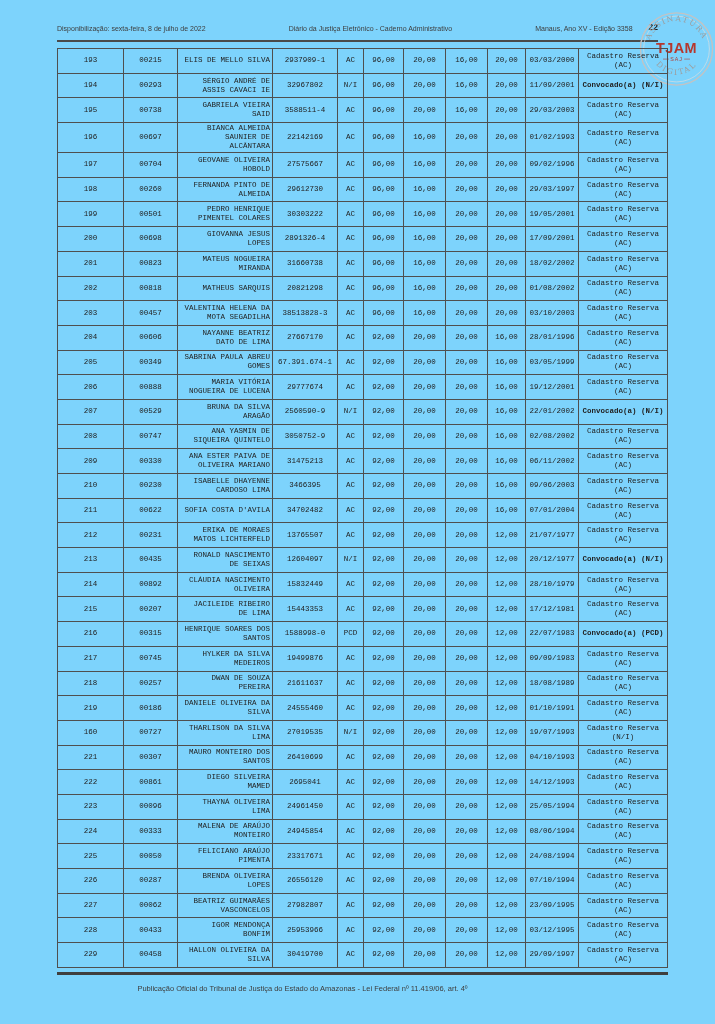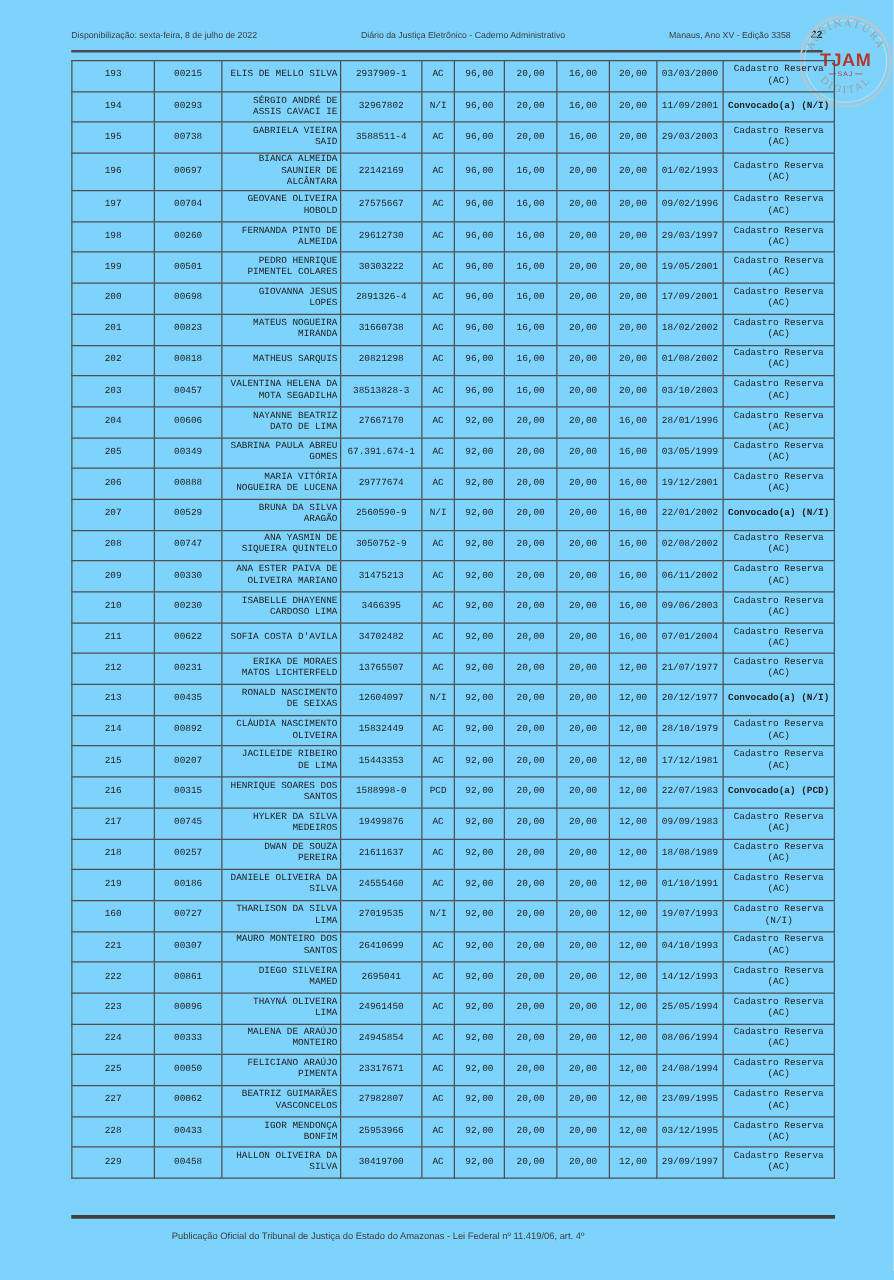--- a/index.html
+++ b/index.html
@@ -529,20 +529,33 @@
           <td>23317671</td>
           <td>AC</td>
           <td>92,00</td>
           <td>20,00</td>
           <td>20,00</td>
           <td>12,00</td>
           <td>24/08/1994</td>
           <td class="status">Cadastro Reserva (AC)</td>
         </tr>
         <tr>
+          <td>226</td>
+          <td>00287</td>
+          <td class="name">BRENDA OLIVEIRA LOPES</td>
+          <td>26556120</td>
+          <td>AC</td>
+          <td>92,00</td>
+          <td>20,00</td>
+          <td>20,00</td>
+          <td>12,00</td>
+          <td>07/10/1994</td>
+          <td class="status">Cadastro Reserva (AC)</td>
+        </tr>
+        <tr>
           <td>227</td>
           <td>00062</td>
           <td class="name">BEATRIZ GUIMARÃES VASCONCELOS</td>
           <td>27982807</td>
           <td>AC</td>
           <td>92,00</td>
           <td>20,00</td>
           <td>20,00</td>
           <td>12,00</td>
           <td>23/09/1995</td>

